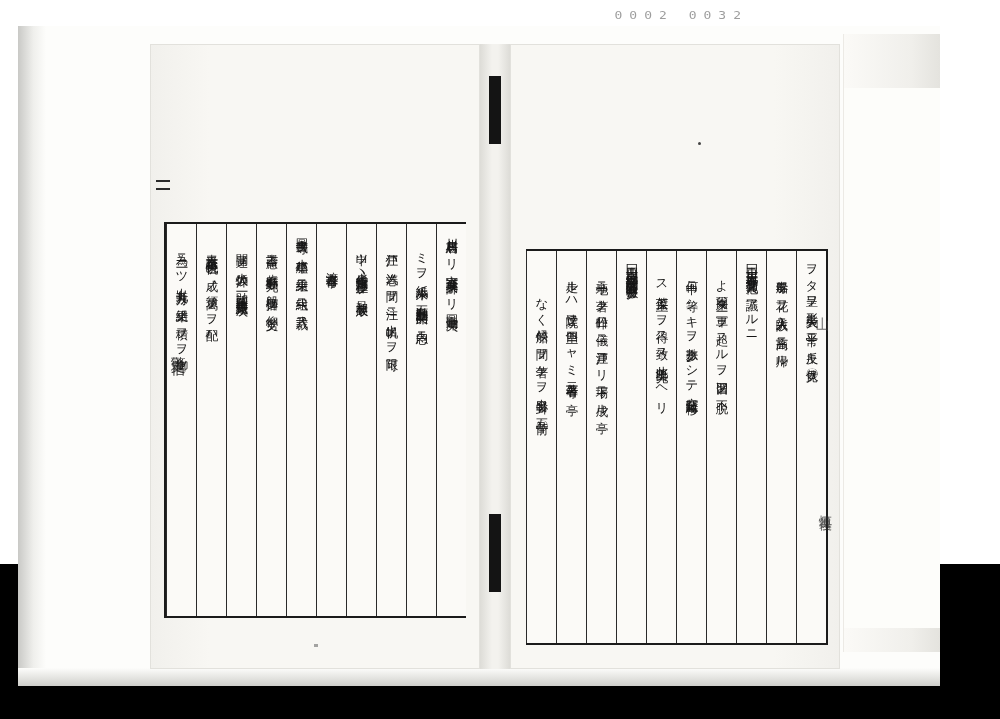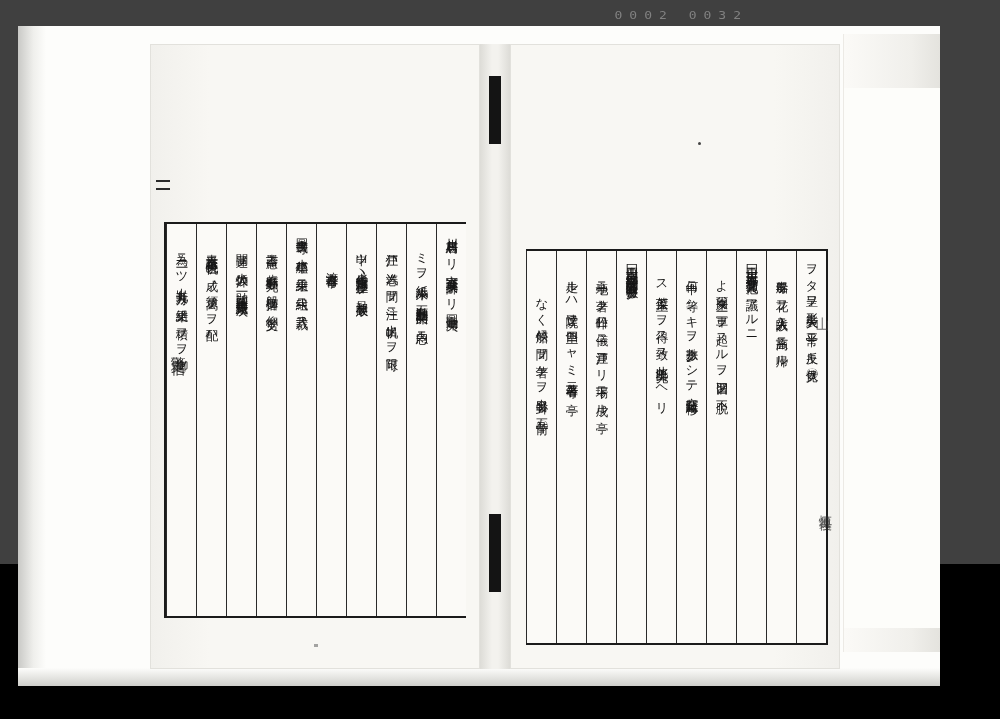--- a/index.html
+++ b/index.html
@@ -10,21 +10,21 @@
   body {
     width: 1000px;
     height: 719px;
     overflow: hidden;
     font-family: "Liberation Serif", serif;
   }
   #scan {
     position: relative;
     width: 1000px;
     height: 564px;
-    background: #404040;
+    background: #ffffff;
   }
   
   .frame-number {
     position: absolute;
     top: 8px;
     right: 252px;
     color: #8d8d8d;
     font-family: "DejaVu Sans Mono", monospace;
     font-size: 13px;
     letter-spacing: 7px;

